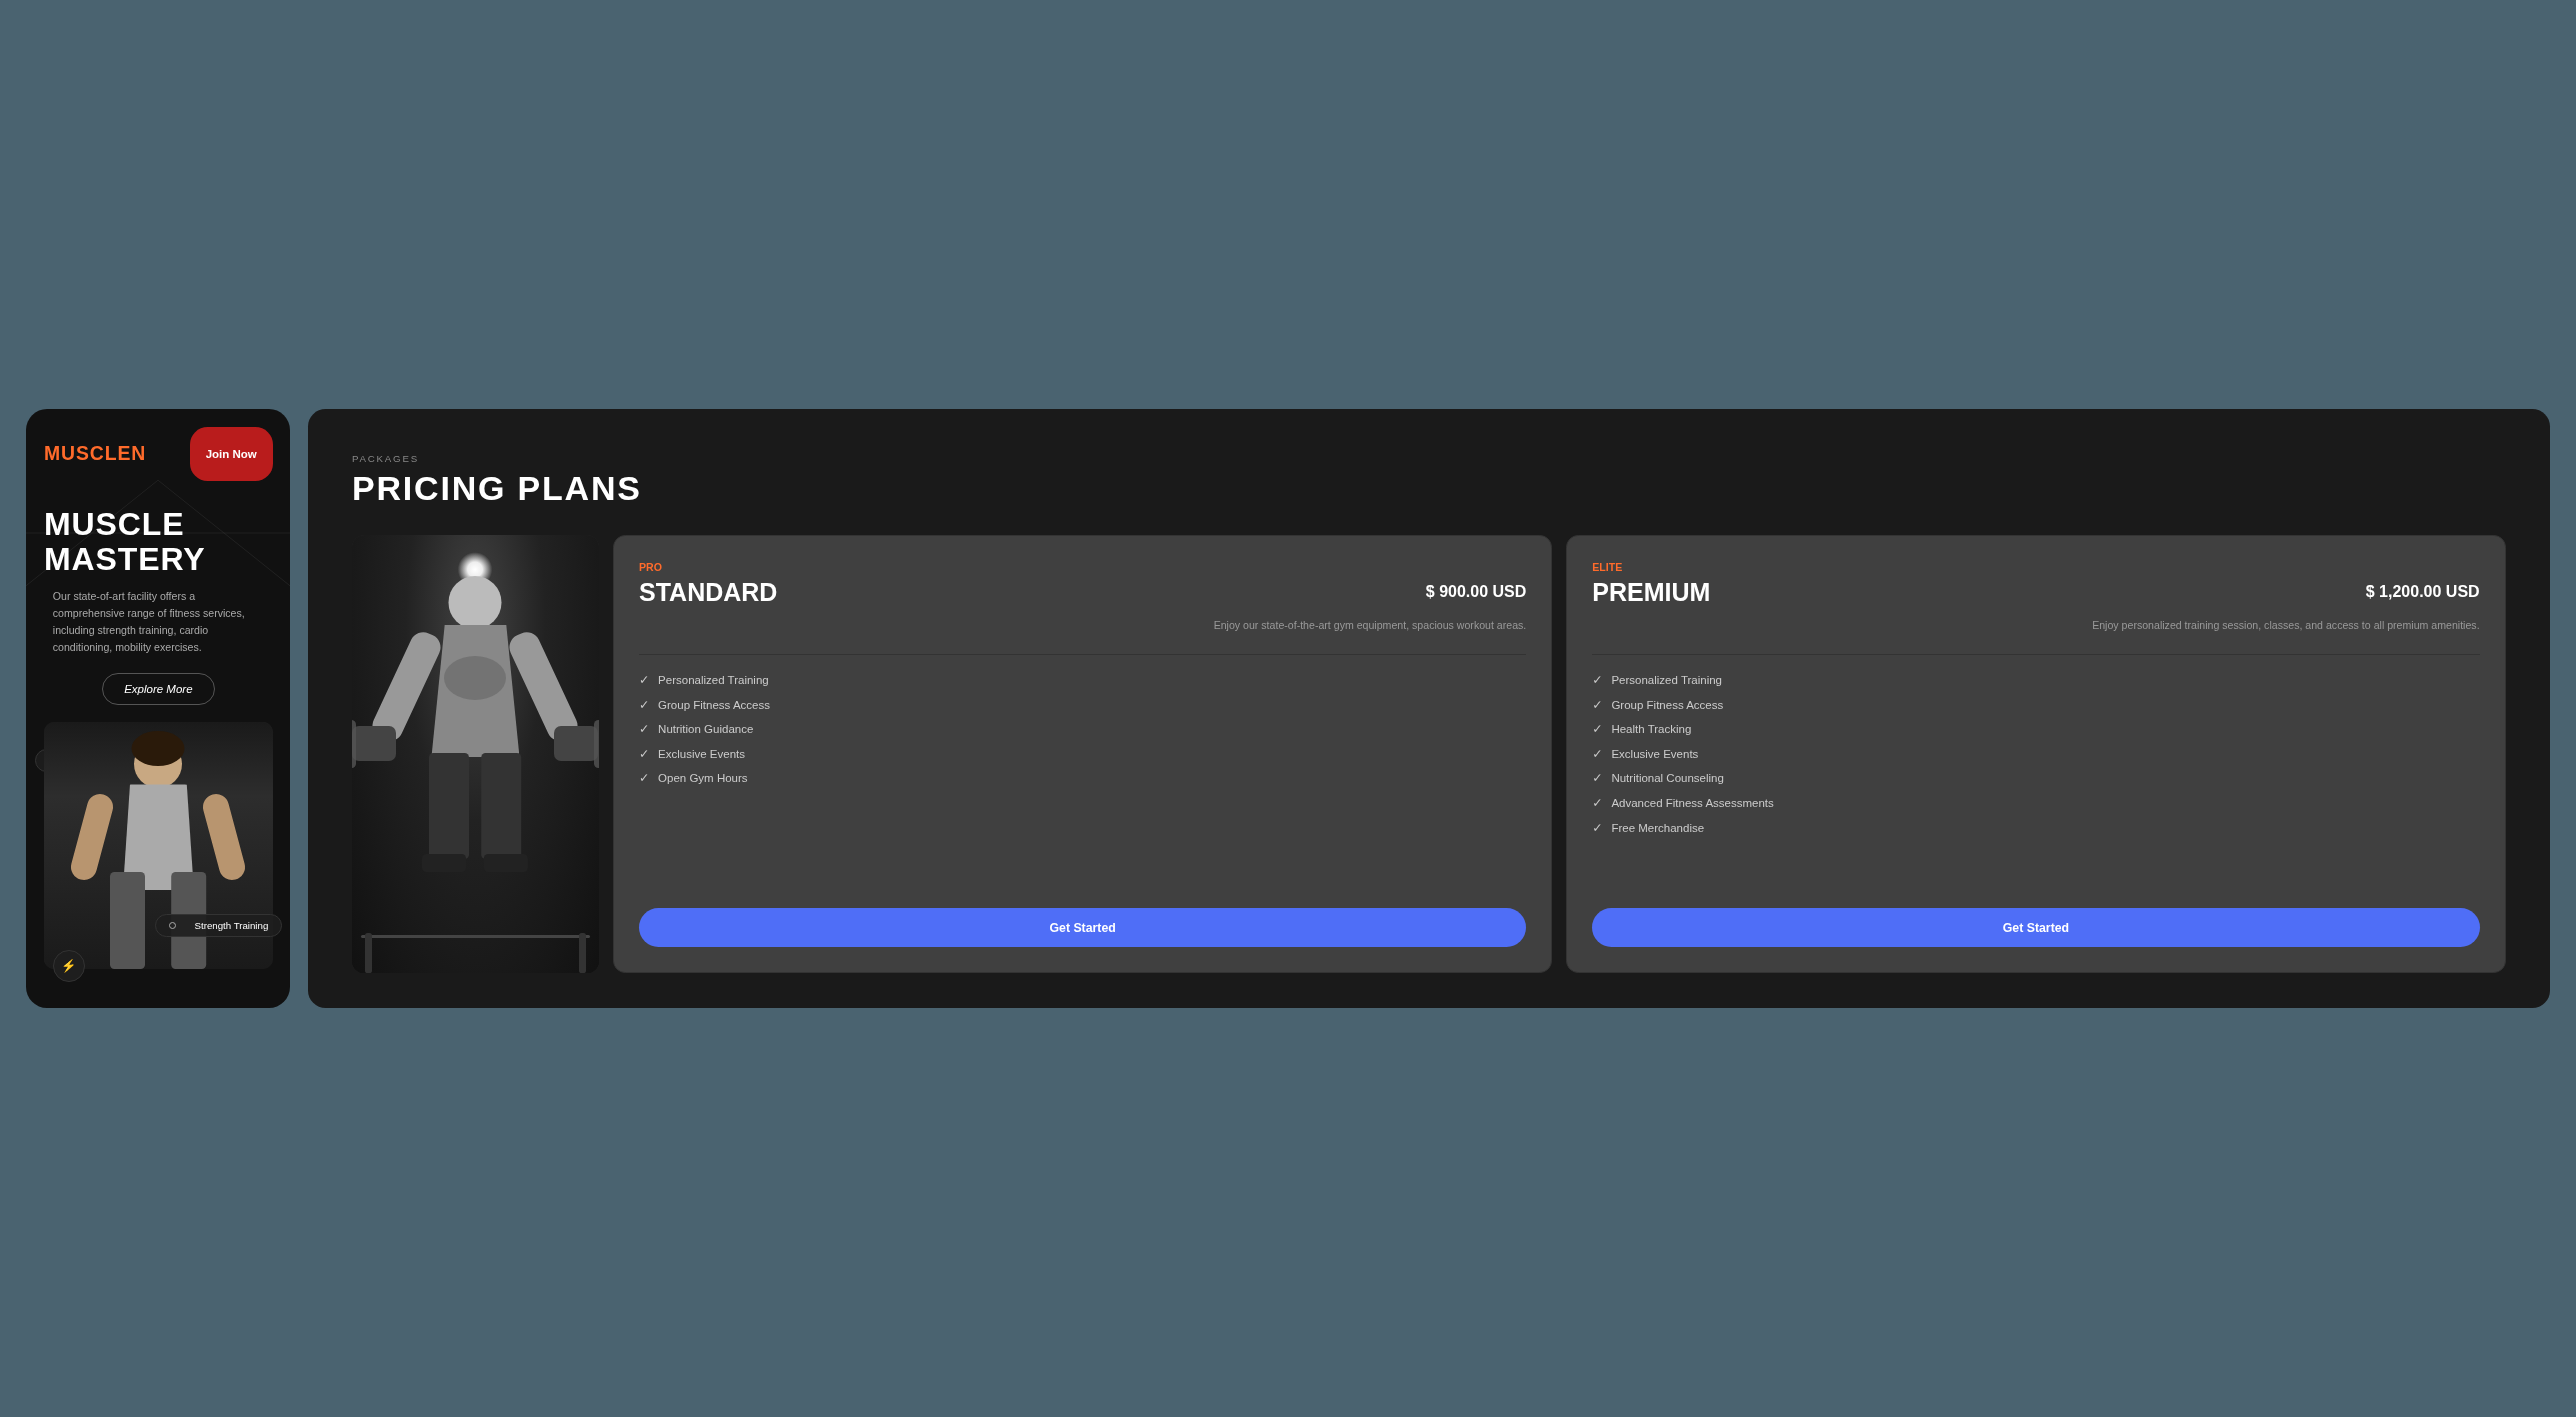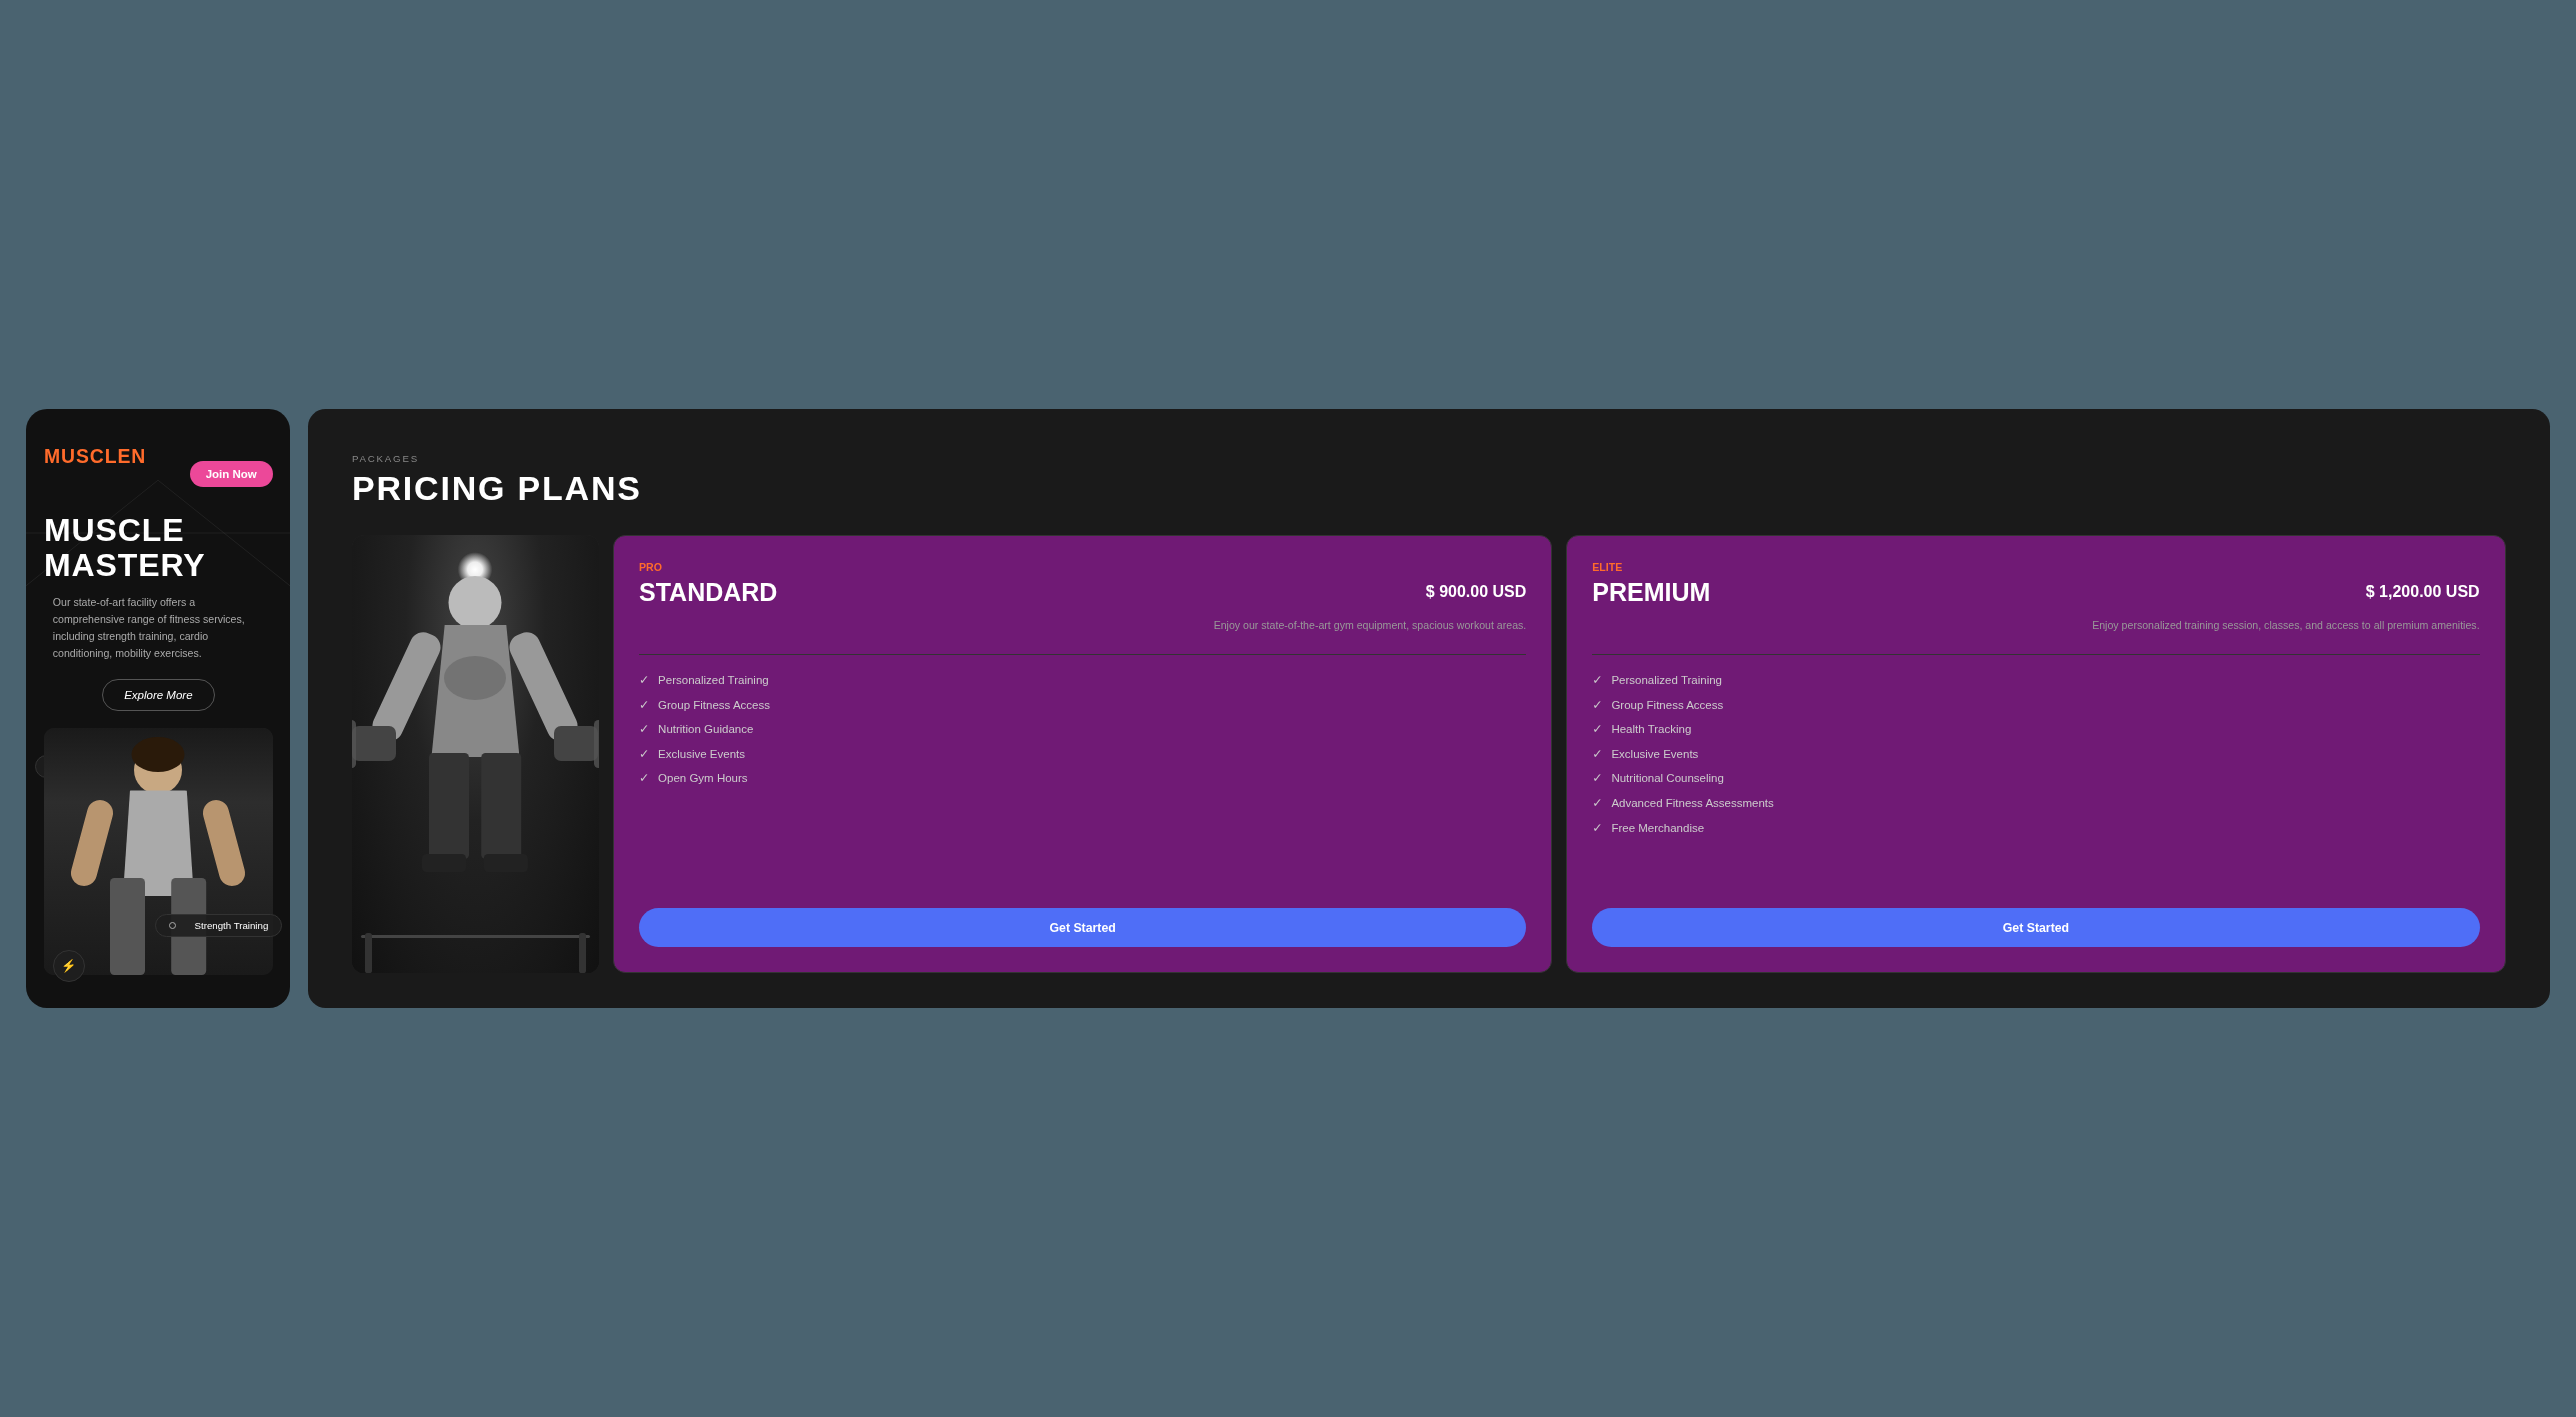--- a/index.html
+++ b/index.html
@@ -41,29 +41,28 @@
       font-weight: 900;
       color: white;
       letter-spacing: 0.9px;
     }
 
     .logo span {
       color: #ff6b2b;
     }
 
     .join-btn {
-      background: #ec4899;
+      background: #b91c1c;
       color: white;
       border: none;
       border-radius: 17.6px;
-      padding: 7px 16px;
+      padding: 21px 16px;
       font-size: 11.5px;
       font-weight: 600;
       cursor: pointer;
-      margin-top: 34px;
     }
 
     .hero-text {
       margin-bottom: 17.6px;
     }
 
     .hero-title {
       font-size: 32px;
       font-weight: 900;
       color: white;
@@ -257,21 +256,21 @@
       transform: translateX(-50%);
       width: 35px;
       height: 35px;
       background: radial-gradient(circle, #fff 0%, #eee 30%, transparent 70%);
       border-radius: 50%;
     }
 
     
     .plan-card {
       flex: 1;
-      background: #701a75;
+      background: #404040;
       border-radius: 12.3px;
       padding: 25px;
       display: flex;
       flex-direction: column;
       border: 0.9px solid #333;
     }
 
     .plan-tier {
       font-size: 10.6px;
       font-weight: 700;

